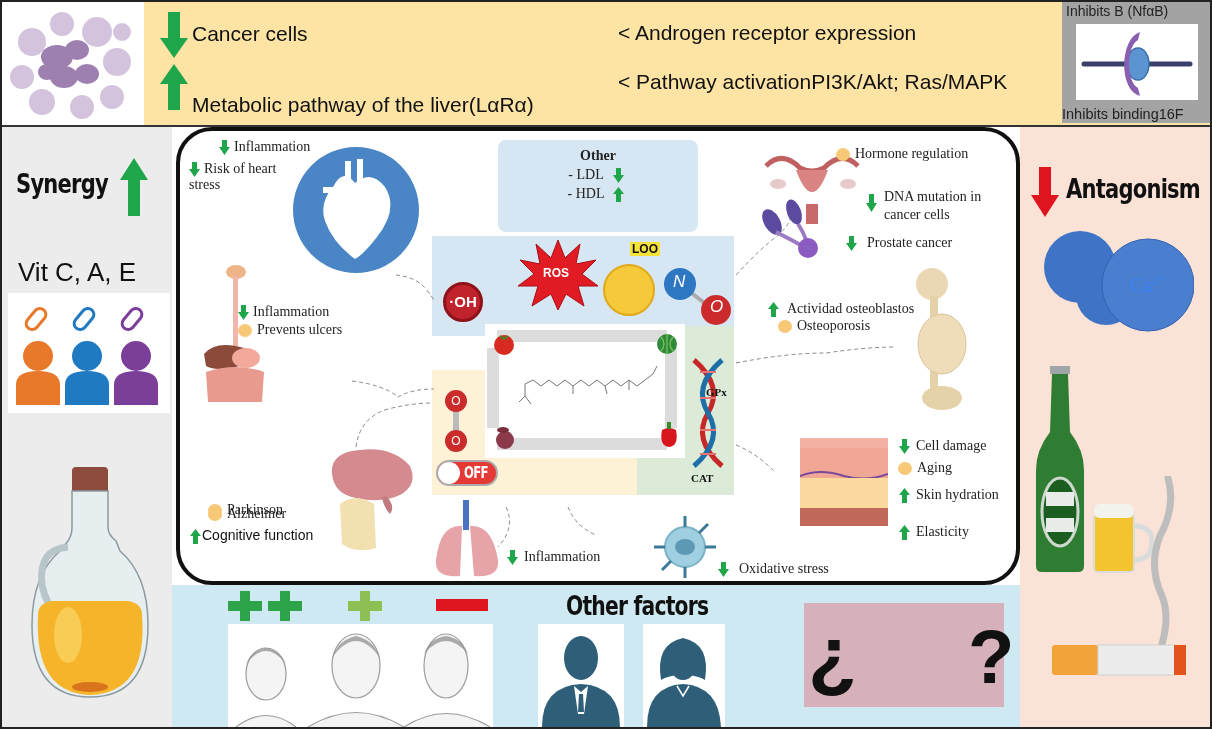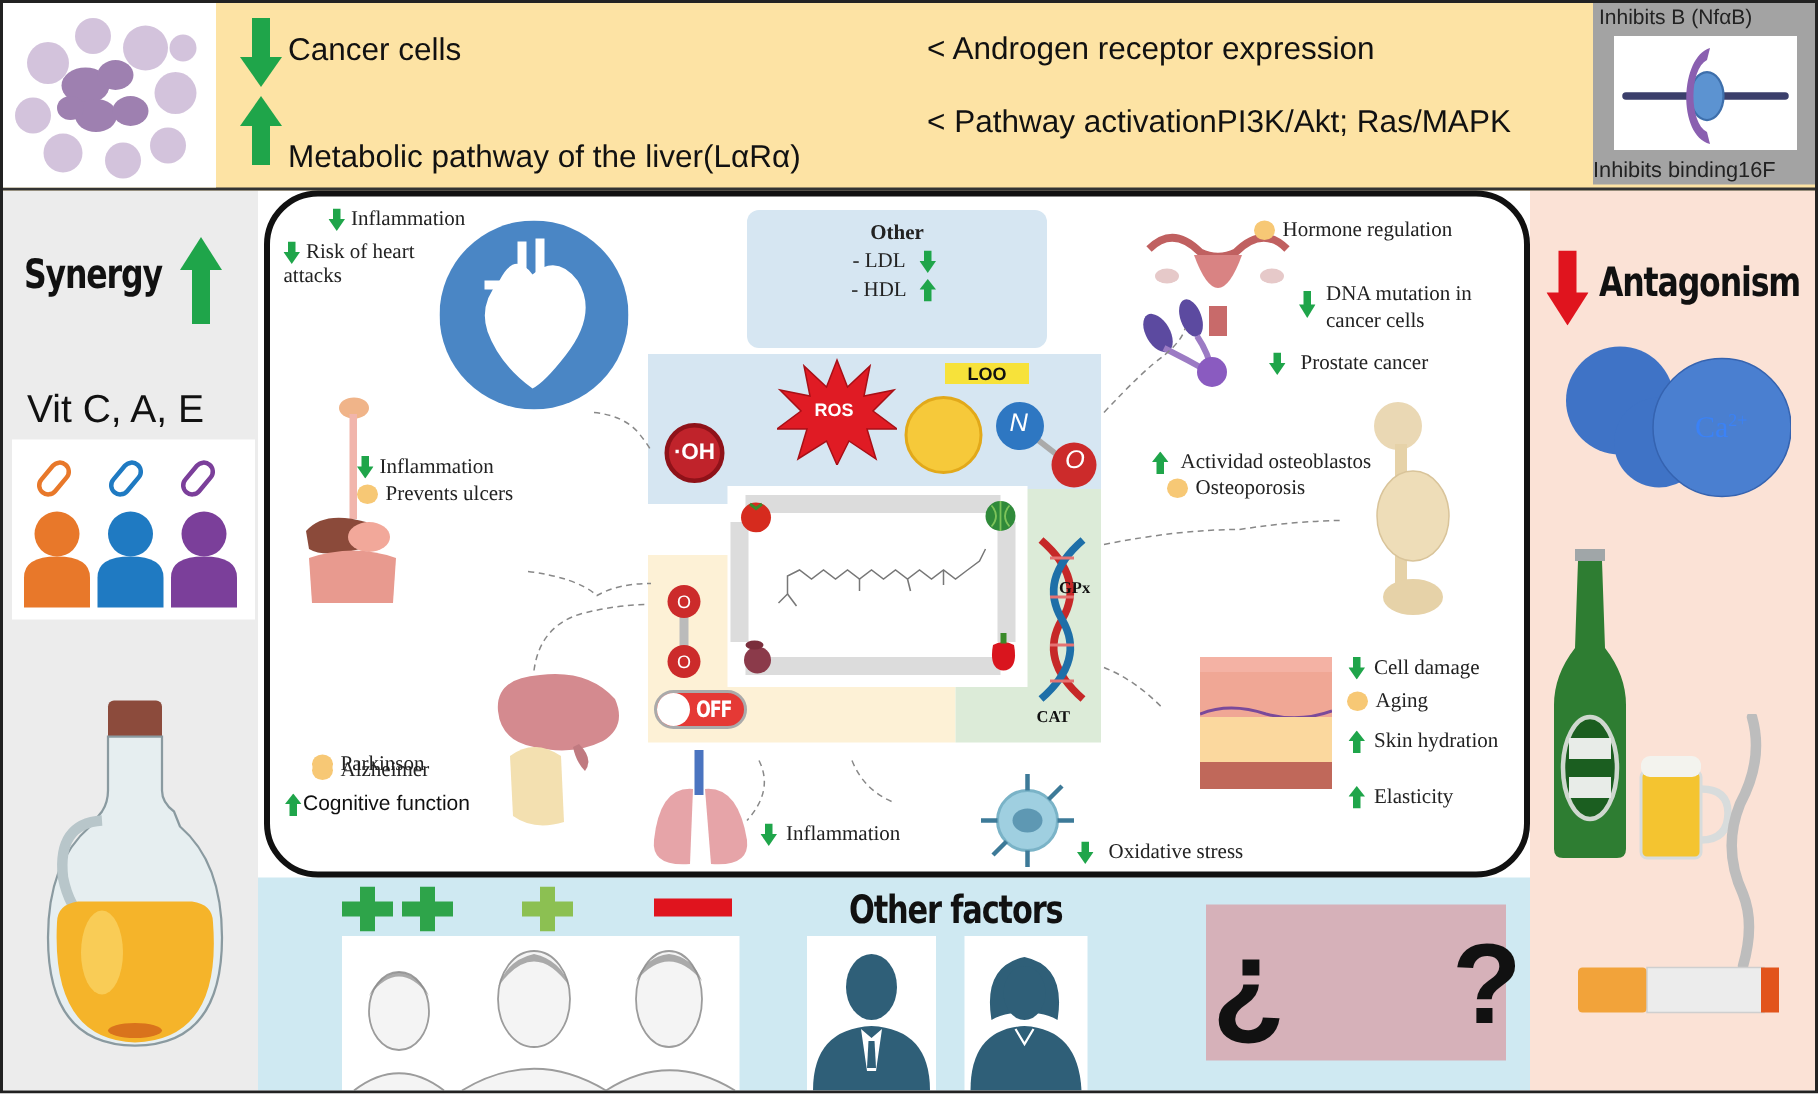--- a/index.html
+++ b/index.html
@@ -191,21 +191,21 @@
 <div class="abs serif-label" style="left:219px; top:139px;">
   <svg class="gi" width="11" height="15">
       <rect x="3" y="0" width="5" height="8" fill="#1fa54a"></rect>
       <polygon points="0,7 11,7 5.5,15" fill="#1fa54a"></polygon>
     </svg><span>Inflammation</span>
 </div>
 <div class="abs serif-label" style="left:189px; top:161px; width:112px; white-space:normal;">
   <svg class="gi" width="11" height="15">
       <rect x="3" y="0" width="5" height="8" fill="#1fa54a"></rect>
       <polygon points="0,7 11,7 5.5,15" fill="#1fa54a"></polygon>
-    </svg><span>Risk of heart attacks</span>
+    </svg><span>Risk of heart stress</span>
 </div>
 <svg class="abs" style="left:293px; top:147px;" width="126" height="126">
   <circle cx="63" cy="63" r="63" fill="#4a86c5"></circle>
   <path d="M40 40 Q50 20 62 36 Q78 22 92 40 Q106 62 84 90 Q70 108 62 112 Q40 96 32 74 Q26 56 40 40 Z" fill="#fff"></path>
   <rect x="52" y="14" width="6" height="26" fill="#fff"></rect>
     <rect x="64" y="12" width="6" height="26" fill="#fff"></rect>
   <rect x="30" y="40" width="14" height="6" fill="#fff"></rect>
 </svg>
 
 <div class="abs" id="other-box">
@@ -255,21 +255,21 @@
     <rect x="8" y="0" width="4" height="7" fill="#3a8a2a"></rect>
   </svg>
 
 <div class="abs" style="left:443px; top:282px; width:40px; height:40px; border-radius:50%; background:#c0232b; border:3px solid #8f1219; color:#fff; font-size:15px; font-weight:bold; text-align:center; line-height:34px;">·OH</div>
 
 <svg class="abs" style="left:518px; top:238px;" width="80" height="72">
   <polygon points="40,2 47,20 62,6 58,26 78,22 64,36 80,48 60,48 66,68 48,56 40,72 33,56 14,68 20,48 0,48 16,36 2,22 22,26 18,6 33,20" fill="#e01b24" stroke="#a80f16" stroke-width="1"></polygon>
 </svg>
 <div class="abs" style="left:543px; top:266px; color:#fff; font-size:12px; font-weight:bold;">ROS</div>
 
-<div class="abs" style="left:630px; top:242px; background:#f7e23a; padding:0 15px; font-size:12px; font-weight:bold;">LOO</div>
+<div class="abs" style="left:630px; top:242px; background:#f7e23a; padding:0 2px; font-size:12px; font-weight:bold;">LOO</div>
 <div class="abs" style="left:603px; top:264px; width:52px; height:52px; border-radius:50%; background:#f6c93a; border:2px solid #e2a91a;"></div>
 
 <svg class="abs" style="left:658px; top:266px;" width="80" height="62">
   <line x1="22" y1="18" x2="58" y2="46" stroke="#aaa" stroke-width="4"></line>
   <circle cx="22" cy="18" r="16" fill="#2e77c2"></circle>
   <circle cx="58" cy="44" r="15" fill="#cc2b2b"></circle>
 </svg>
 <div class="abs" style="left:673px; top:272px; color:#fff; font-size:17px; font-style:italic;">N</div>
 <div class="abs" style="left:710px; top:297px; color:#fff; font-size:17px; font-style:italic;">O</div>
 

